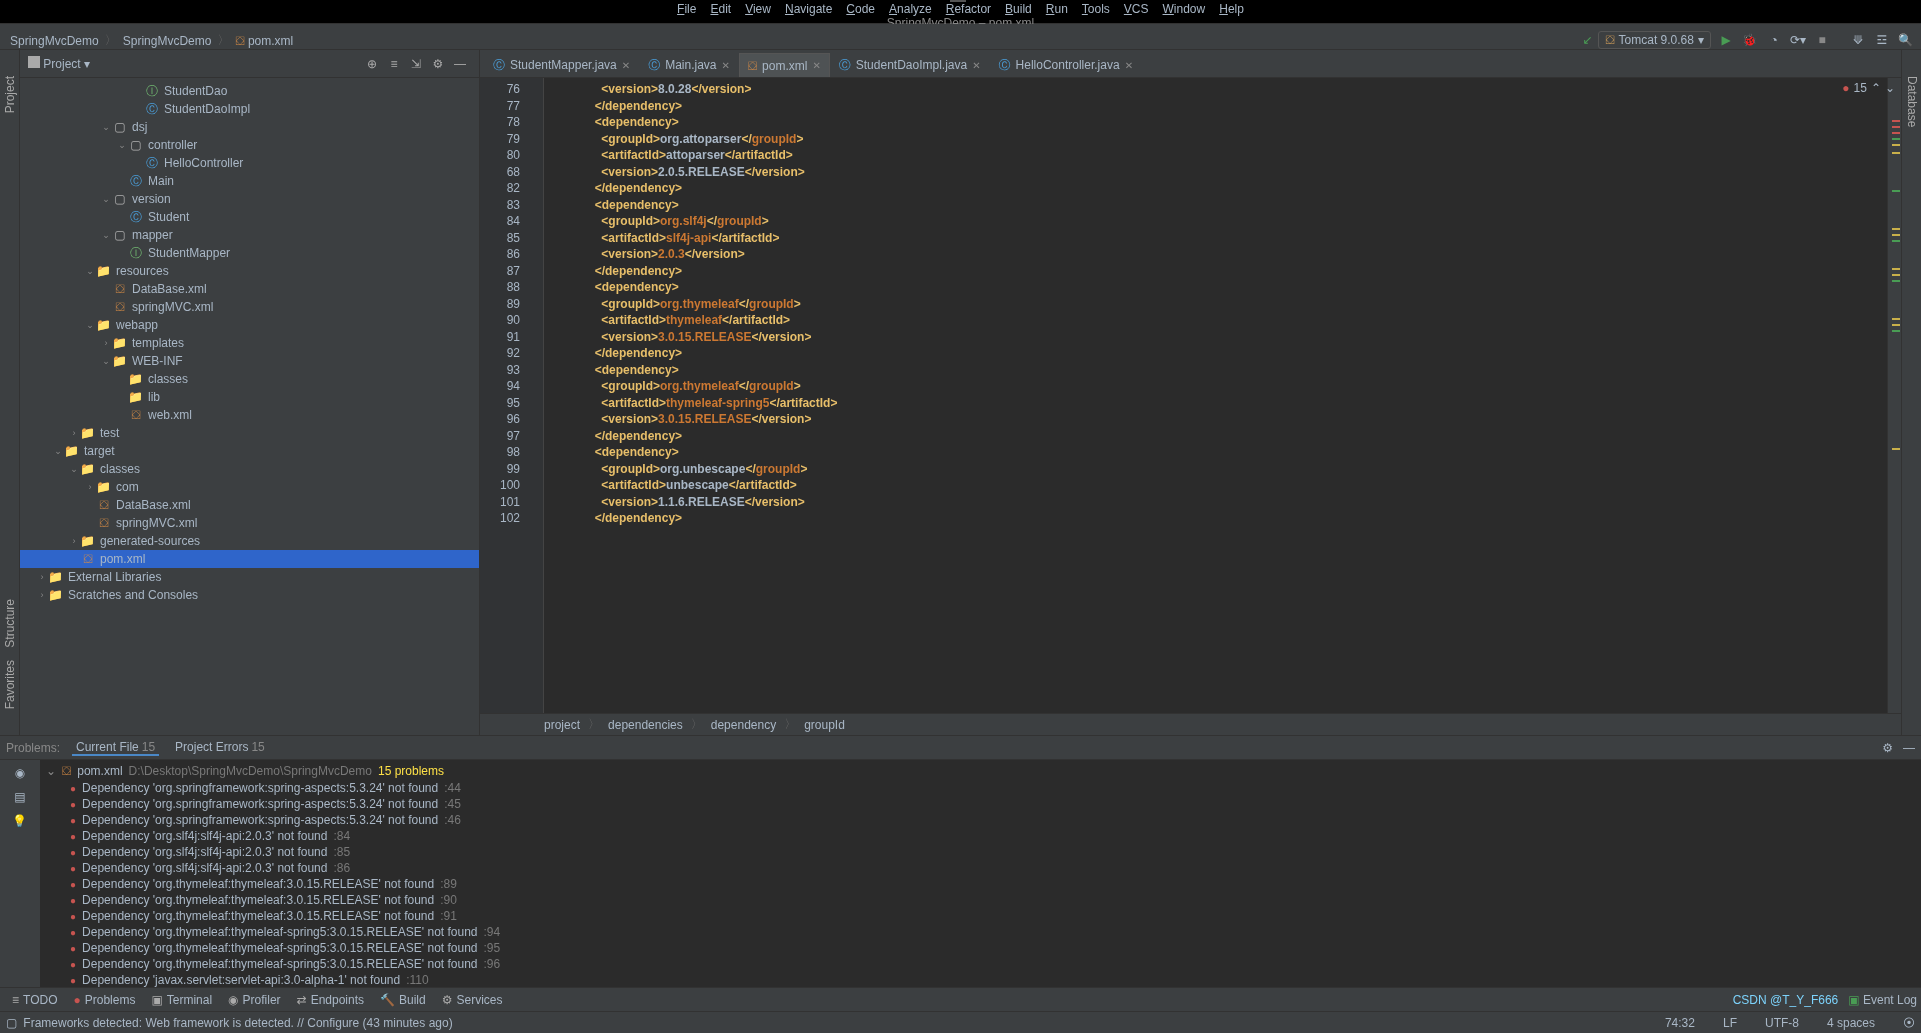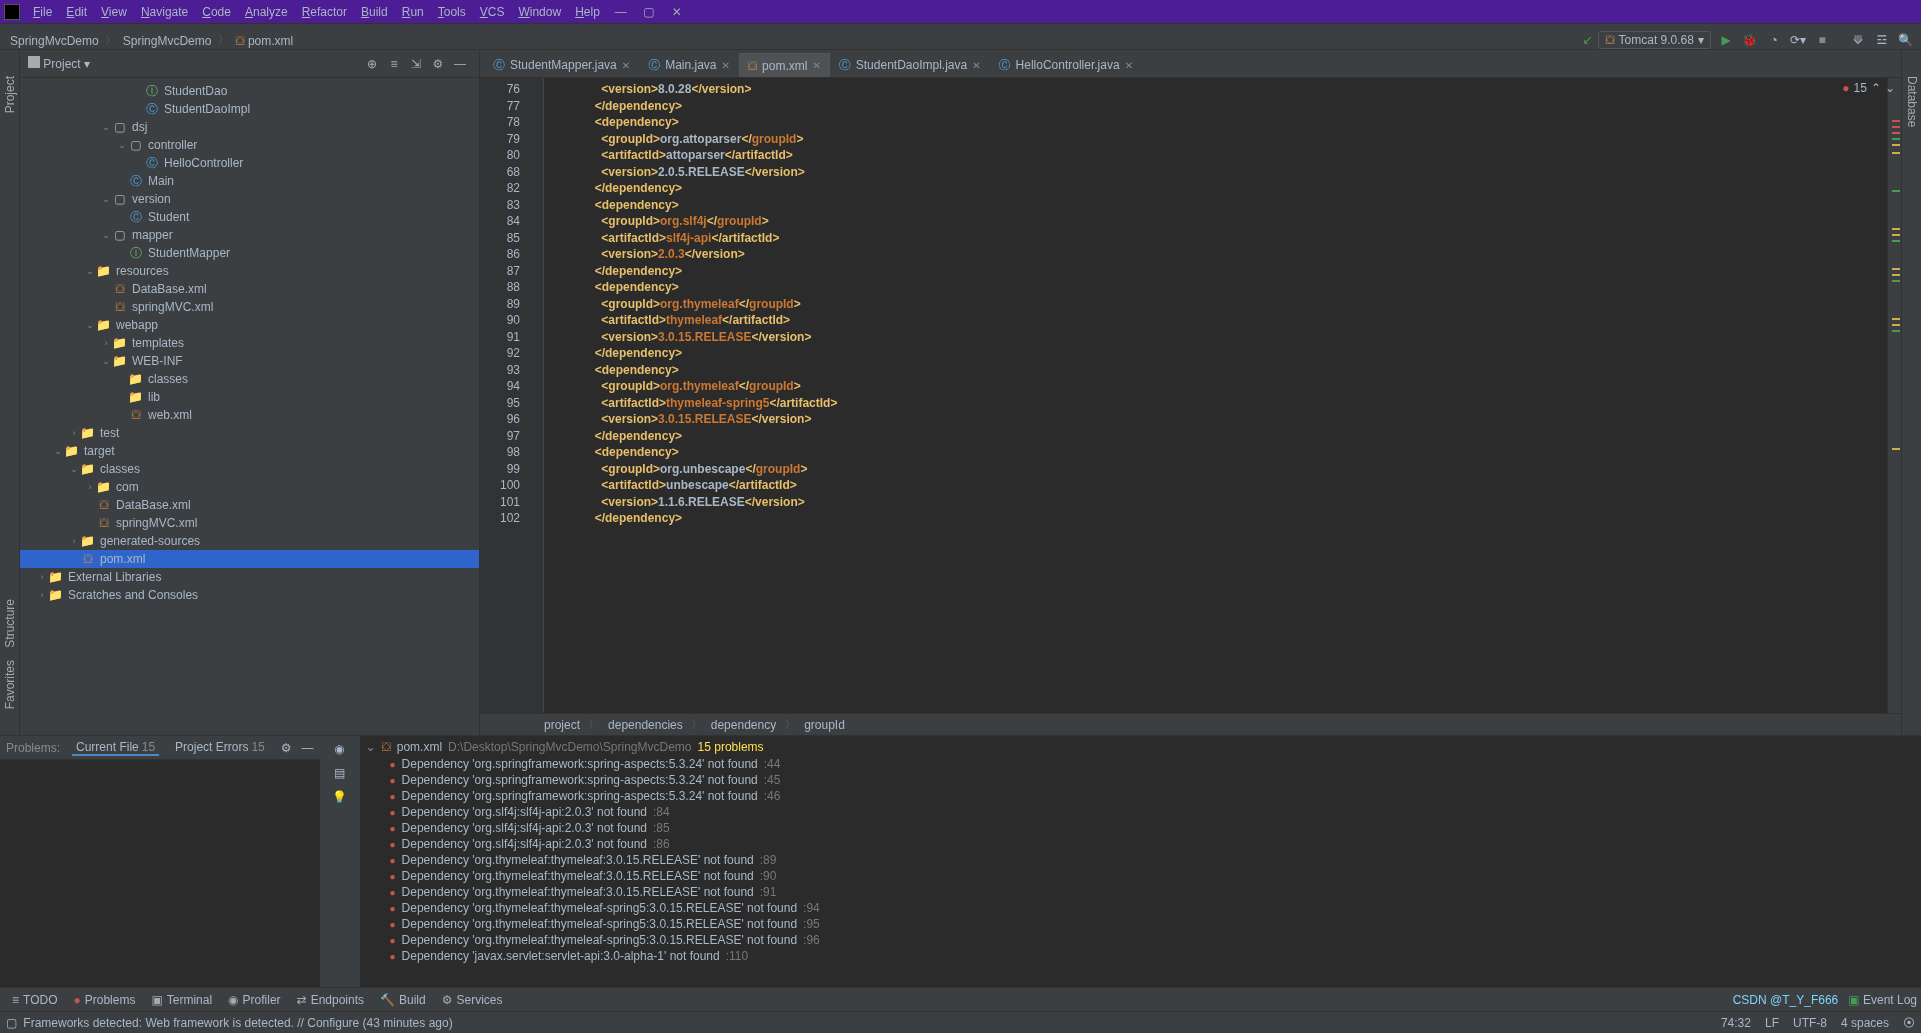--- a/index.html
+++ b/index.html
@@ -1,17 +1,17 @@
 <!DOCTYPE html>
 <html><head>
 <meta charset="utf-8">
 <style>
 * { margin:0; padding:0; box-sizing:border-box; font-family:"Segoe UI",Arial,sans-serif; font-size:12px; color:#a9b7c6; user-select:none; }
 body { background:#3c3f41; width:1921px; height:1033px; overflow:hidden; display:flex; flex-direction:column; }
-.menubar { height:24px; background:#4c1d95; border-bottom:1px solid #323232; display:flex; align-items:center; padding:0 4px; }
+.menubar { height:24px; background:#000000; border-bottom:1px solid #323232; display:flex; align-items:center; padding:0 4px;flex-direction:column; }
 .menubar .logo { width:16px; height:16px; background:#000; border:1px solid #555; margin-right:6px; }
 .menubar .mi { padding:0 7px; cursor:pointer; }
 .menubar .title { flex:1; text-align:center; color:#888; }
 .menubar .winbtn { width:28px; text-align:center; color:#aaa; }
 .navbar { height:26px; background:#3c3f41; border-bottom:1px solid #323232; display:flex; align-items:flex-end; padding:0 6px; }
 .navbar .crumb { padding:0 4px; }
 .navbar .sep { color:#666; padding:0 2px; }
 .navbar .right { margin-left:auto; display:flex; align-items:center; gap:6px; }
 .navbar .runcfg { background:#3c3f41; border:1px solid #555; padding:1px 6px; border-radius:3px; display:flex; align-items:center; gap:4px; }
 .navbar .tbtn { width:18px; text-align:center; }
@@ -39,39 +39,39 @@
 .edsplit { flex:1; display:flex; min-height:0; position:relative; }
 .gutter { width:50px; background:#313335; text-align:right; padding-right:10px; font-family:Consolas,monospace; line-height:16.5px; color:#606366; padding-top:3px; }
 .foldg { width:14px; background:#313335; border-right:1px solid #444; }
 .code { flex:1; font-family:Consolas,monospace; line-height:16.5px; padding-left:4px; padding-top:3px; white-space:pre; overflow:hidden;font-weight:bold; }
 .code .t{color:#e8bf6a;} .code .v{color:#a9b7c6;} .code .r{color:#cc7832;}
 .errstrip { width:14px; background:#3c3f41; border-left:1px solid #323232; position:relative; }
 .errstrip .m { position:absolute; right:1px; width:8px; height:2px; }
 .errtop { position:absolute; top:3px; right:6px; display:flex; align-items:center; gap:4px; color:#aaa; }
 .crumb2 { height:22px; background:#3c3f41; border-top:1px solid #323232; display:flex; align-items:center; padding-left:60px; color:#999; }
 .crumb2 span { padding:0 4px; }
-.problems { height:252px; background:#2b2b2b; border-top:1px solid #323232; display:flex; flex-direction:row; }
+.problems { height:252px; background:#2b2b2b; border-top:1px solid #323232; display:flex; flex-direction:column; }
 .ptabs { height:24px; background:#3c3f41; display:flex; align-items:center; padding:0 6px; gap:12px; border-bottom:1px solid #323232; }
 .ptabs .pt { padding:0 4px;text-align:center; }
 .ptabs .pt.active { border-bottom:2px solid #4a88c7; }
 .ptabs .cnt { color:#888; margin-left:3px; }
 .ptabs .picn { margin-left:auto; display:flex; gap:10px; }
 .pbody { flex:1; display:flex; min-height:0; }
 .pgut { width:40px; background:#3c3f41; display:flex; flex-direction:column; align-items:center; padding-top:6px; gap:10px; color:#888; }
 .plist { flex:1; overflow:auto; padding-top:2px; }
 .pl-file { display:flex; align-items:center; gap:6px; padding-left:6px; height:18px; }
 .pl-file .path{color:#787878;} .pl-file .pc{color:#fde047;}
 .pl-item { display:flex; align-items:center; gap:6px; padding-left:30px; height:16px; }
 .pl-item .dot{color:#c75450;font-size:10px;} .pl-item .ln{color:#787878;}
 .bbar { height:24px; background:#3c3f41; border-top:1px solid #323232; display:flex; align-items:center; padding:0 4px; }
 .bbar .bi { display:flex; align-items:center; gap:4px; padding:0 8px; color:#aaa; }
 .bbar .bi.active { color:#fff; }
 .bbar .right { margin-left:auto; display:flex; align-items:center; gap:10px; }
 .status { height:22px; background:#3c3f41; border-top:1px solid #323232; display:flex; align-items:center; padding:0 6px; color:#999; }
-.status .sright { margin-left:auto; display:flex; gap:14px; }
+.status .sright { margin-left:auto; display:flex; gap:28px; }
 .evlog{color:#499c54;}
 .ficon{display:inline-block;width:12px;height:12px;}
 </style>
 </head>
 <body>
 
 <div class="menubar">
   <div class="logo"></div>
   <div id="menu-items" style="display:flex;">
       <span class="mi"><u>F</u>ile</span>
@@ -81,20 +81,21 @@
       <span class="mi"><u>C</u>ode</span>
       <span class="mi"><u>A</u>nalyze</span>
       <span class="mi"><u>R</u>efactor</span>
       <span class="mi"><u>B</u>uild</span>
       <span class="mi"><u>R</u>un</span>
       <span class="mi"><u>T</u>ools</span>
       <span class="mi"><u>V</u>CS</span>
       <span class="mi"><u>W</u>indow</span>
       <span class="mi"><u>H</u>elp</span>
     </div>
+  <div class="title">SpringMvcDemo – pom.xml</div>
   <div class="winbtn">—</div>
   <div class="winbtn">▢</div>
   <div class="winbtn">✕</div>
 </div>
 
 <div class="navbar">
   <div id="breadcrumbs" style="display:flex;align-items:center;">
       <span class="crumb">SpringMvcDemo</span>
       <span class="sep">〉</span>
       <span class="crumb">SpringMvcDemo</span>

